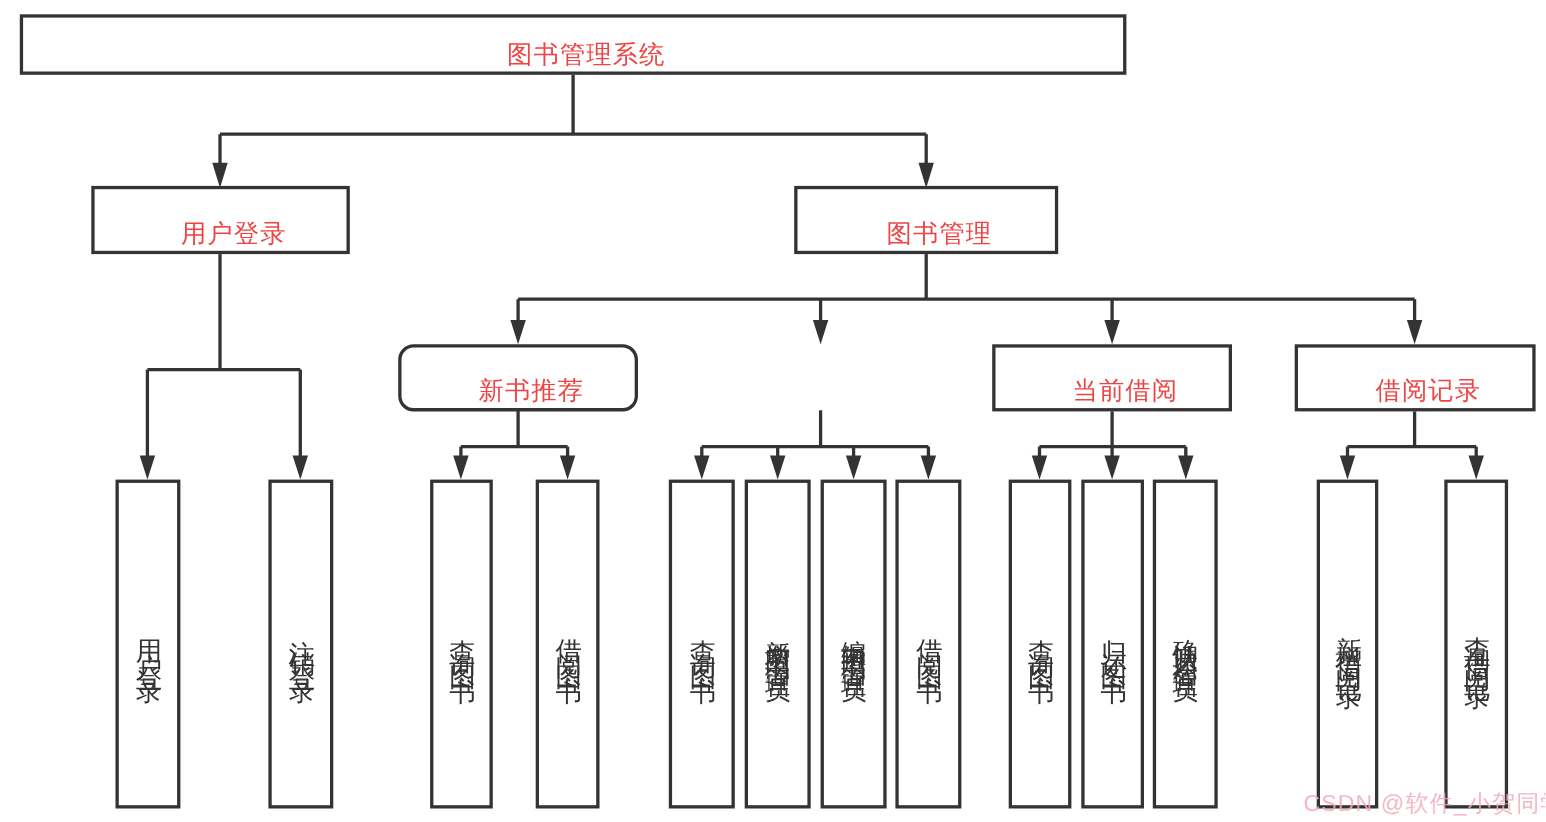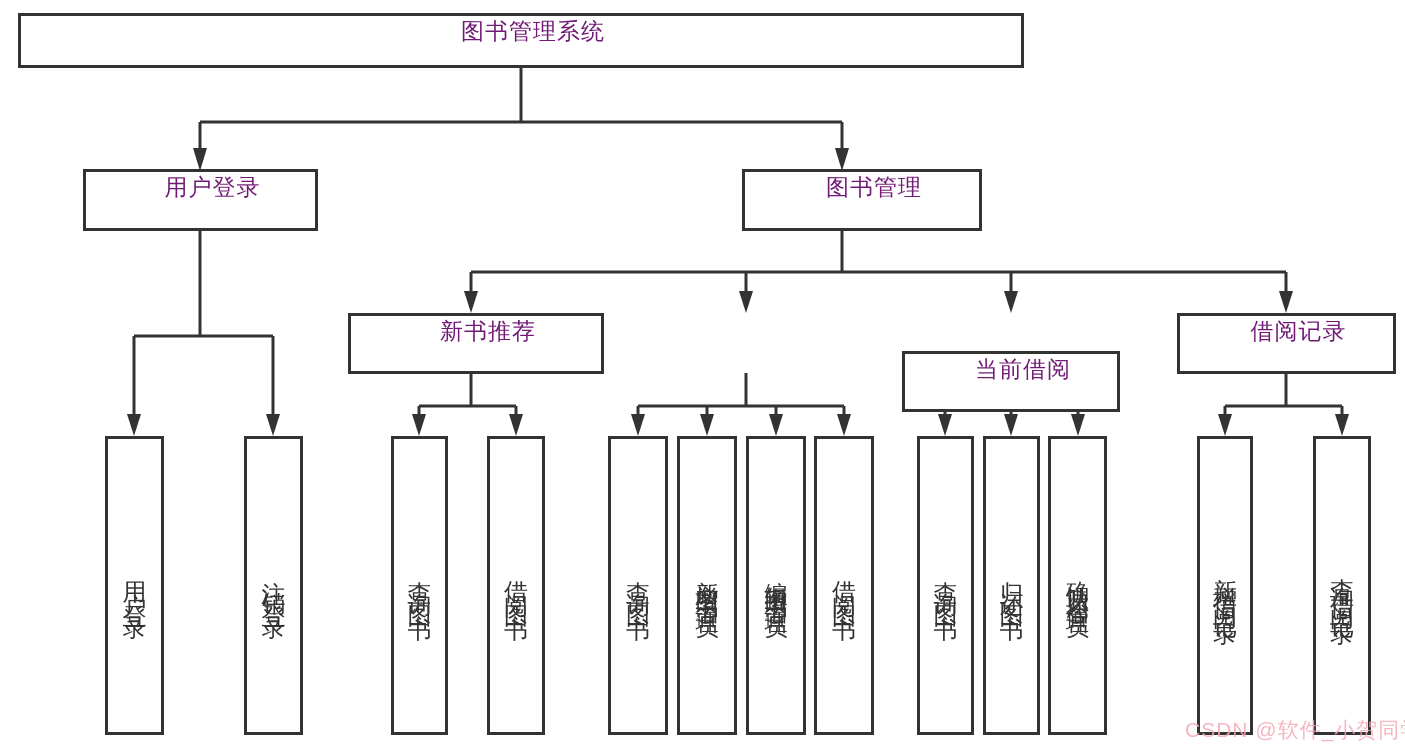--- a/index.html
+++ b/index.html
@@ -16,24 +16,24 @@
     left: 0; top: 0;
     width: 1405px; height: 747px;
     z-index: 1;
   }
   .hnode {
     position: absolute;
     box-sizing: border-box;
     border: 3px solid #333333;
     background: #ffffff;
     display: flex;
-    align-items: flex-start;
+    align-items: flex-end;
     justify-content: center;
     font-size: 23px;
-    color: #701a75;
+    color: #ef4444;
     z-index: 2;
     letter-spacing: 1px;
     padding-left: 24px;
   }
   .vleaf {
     position: absolute;
     top: 436px;
     height: 299px;
     box-sizing: border-box;
     border: 3px solid #333333;
@@ -140,28 +140,28 @@
     </g>
   </svg>
 
   <div class="hnode" style="left:18px; top:13px; width:1006px; height:55px;">
     <span>图书管理系统</span>
   </div>
 
   <div class="hnode" style="left:83px; top:169px; width:235px; height:62px;">
     <span>用户登录</span>
   </div>
-  <div class="hnode" style="left:722px; top:169px; width:240px; height:62px;margin-left:20px;">
+  <div class="hnode" style="left:722px; top:169px; width:240px; height:62px;">
     <span>图书管理</span>
   </div>
 
-  <div class="hnode" style="left:348px; top:313px; width:256px; height:61px;">
+  <div class="hnode" style="left:362px; top:313px; width:218px; height:61px;border-radius:14px;">
     <span>新书推荐</span>
   </div>
-  <div class="hnode" style="left:902px; top:313px; width:218px; height:61px;margin-top:38px;">
+  <div class="hnode" style="left:902px; top:313px; width:218px; height:61px;">
     <span>当前借阅</span>
   </div>
   <div class="hnode" style="left:1177px; top:313px; width:219px; height:61px;">
     <span>借阅记录</span>
   </div>
 
   <div class="vleaf" style="left:105px; width:59px;">
     <span>用户登录</span>
   </div>
   <div class="vleaf" style="left:244px; width:59px;">

